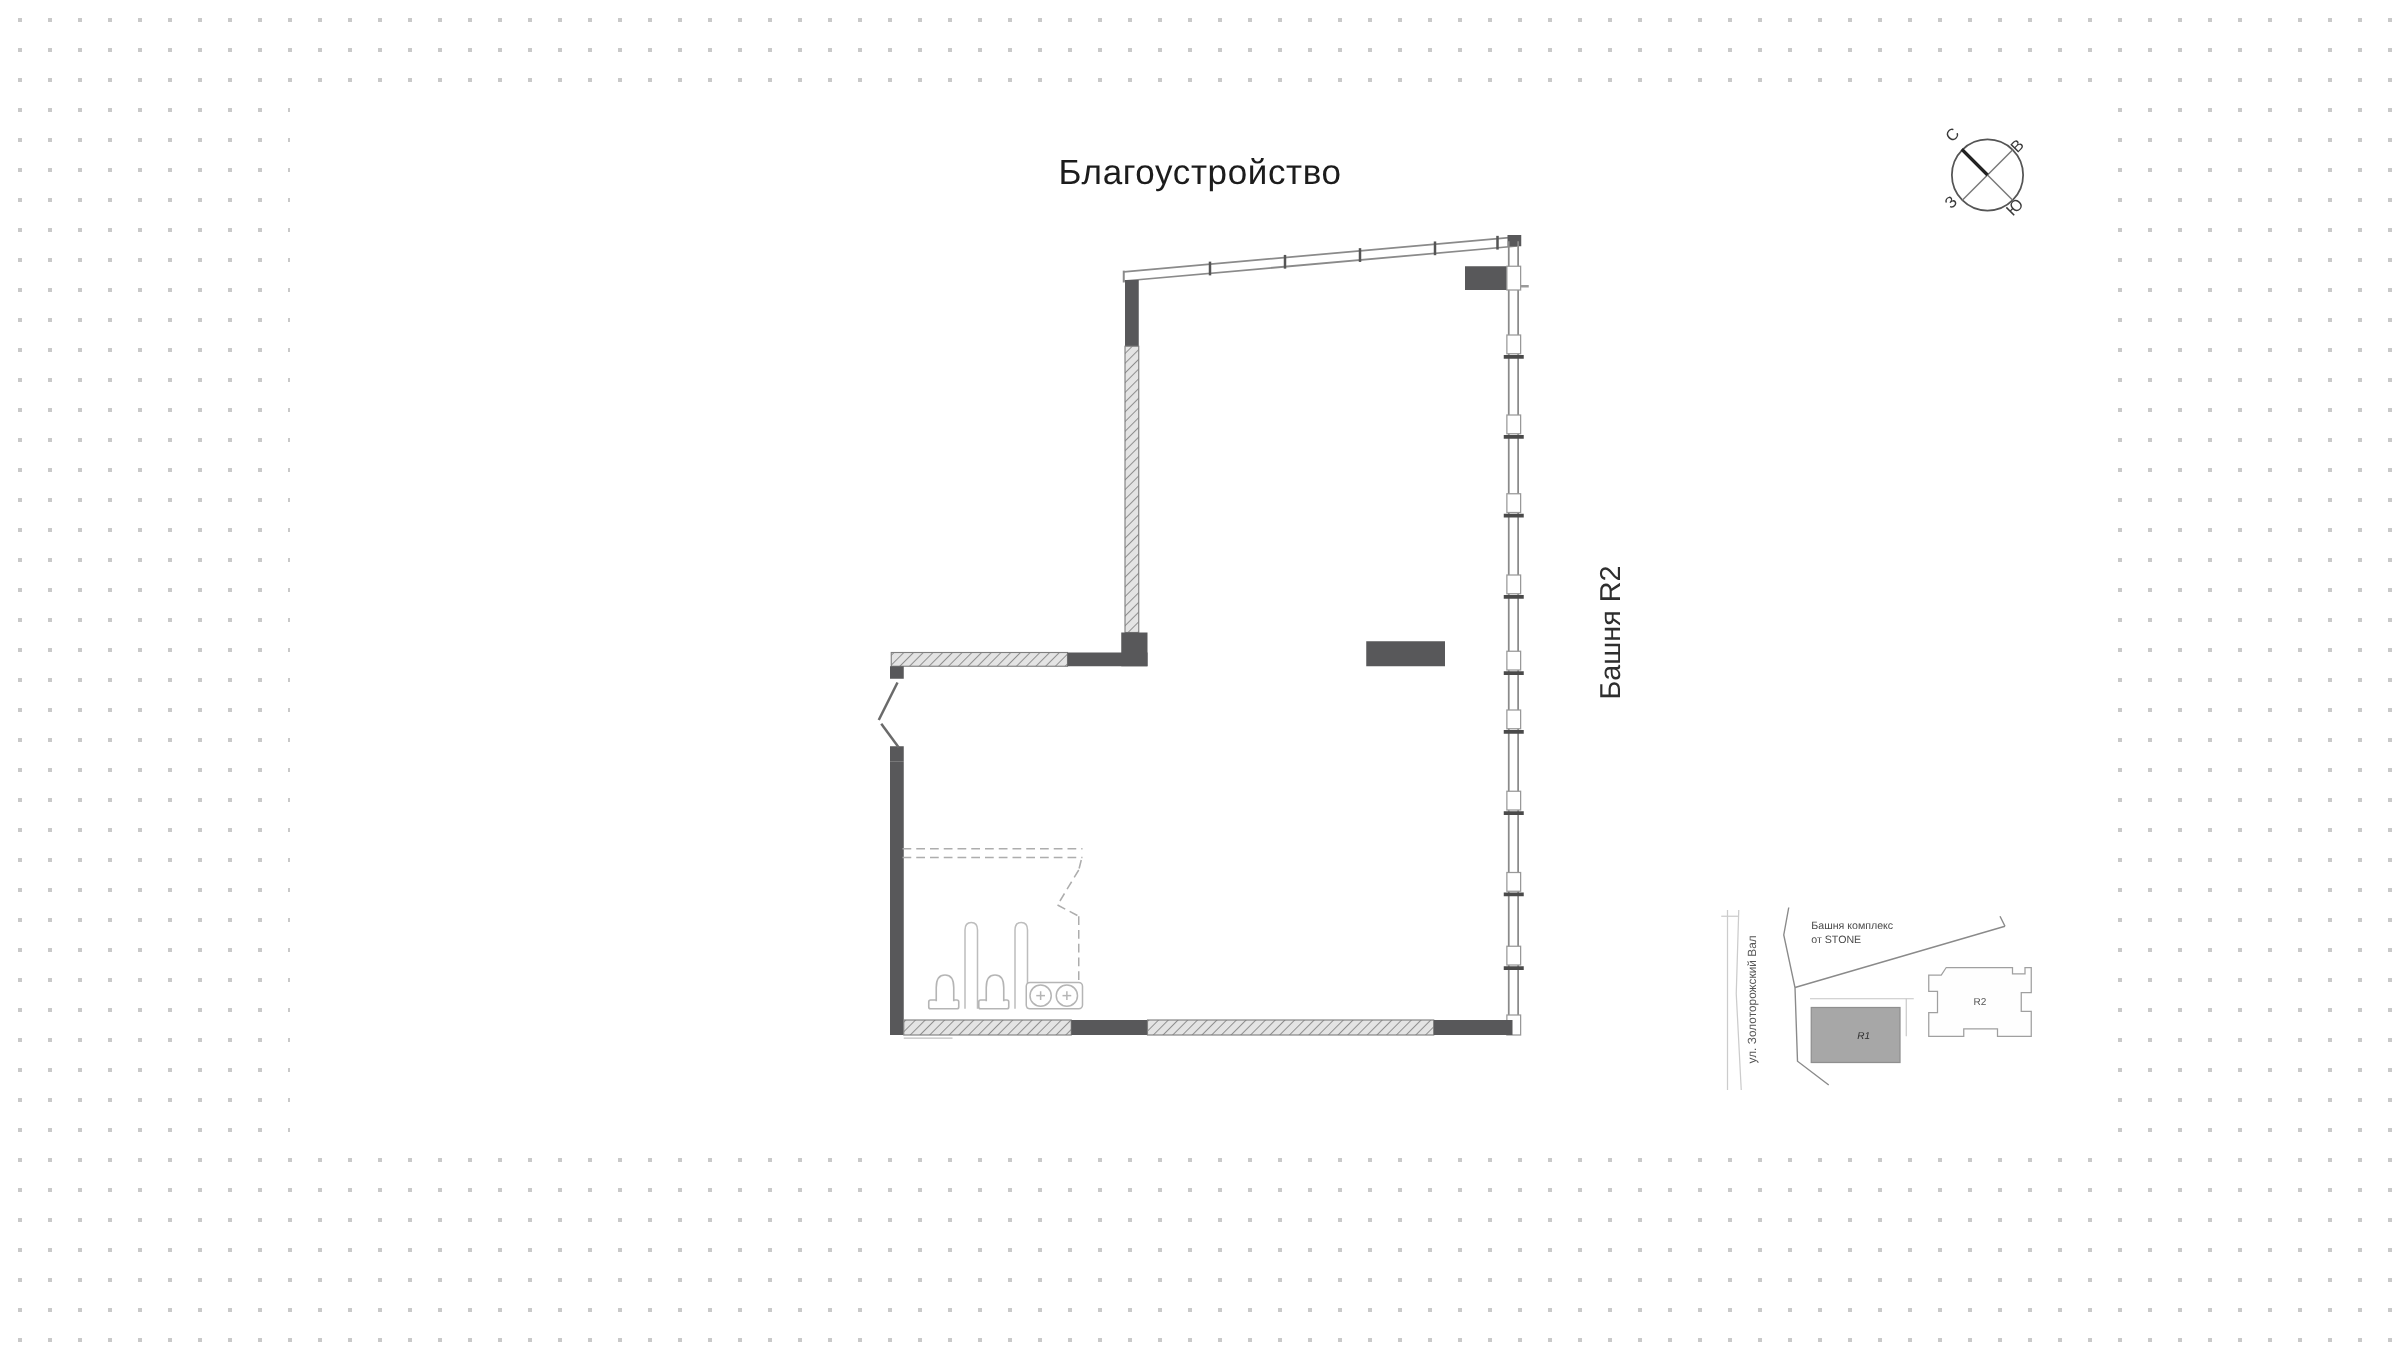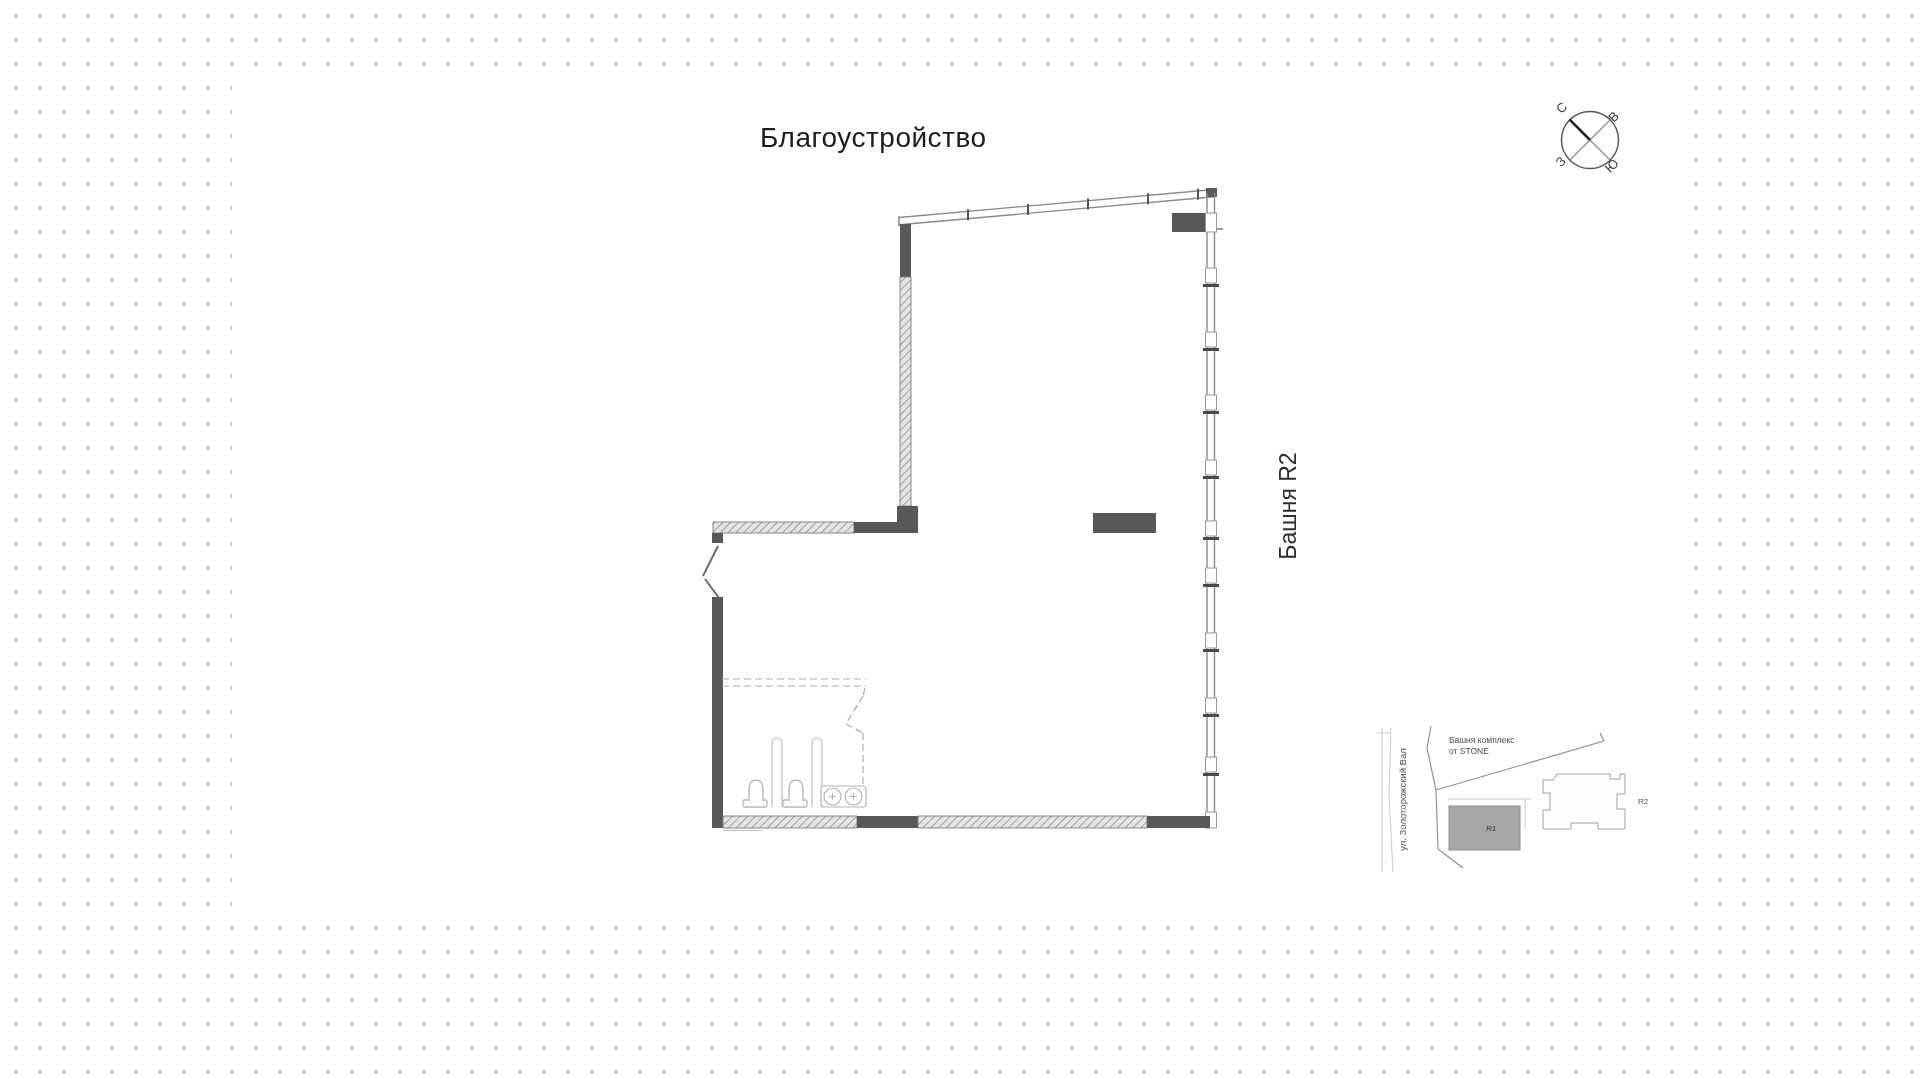--- a/index.html
+++ b/index.html
@@ -11,21 +11,21 @@
     background-size:24px 24px;
     background-position:4px 4px;
   }
   .canvas{
     position:absolute;left:232px;top:68px;width:1457px;height:845px;
     background:#ffffff;
   }
   .overlay{position:absolute;left:0;top:0;}
   .txt{position:absolute;color:#1c1c1c;}
   .title{
-    left:760px;top:122px;width:400px;
+    left:760px;top:122px;width:400px;text-align:center;
     font-size:28px;font-weight:300;letter-spacing:0.5px;color:#1c1c1c;
   }
   .tower{
     left:1188px;top:492px;width:200px;height:28px;line-height:28px;text-align:center;
     font-size:23px;font-weight:300;color:#2e2e2e;
     transform:rotate(-90deg);
   }
   .compass-letter{
     width:16px;height:16px;line-height:16px;text-align:center;
     font-size:13px;color:#3a3a3a;transform:rotate(-45deg);
@@ -33,21 +33,21 @@
   .mm-complex{
     left:1449px;top:735px;width:120px;
     font-size:8.5px;line-height:10.5px;color:#4a4a4a;
   }
   .mm-r1{
     left:1449px;top:806px;width:84px;height:44px;
     display:flex;align-items:center;justify-content:center;
     font-size:8px;color:#2f2f2f;font-style:italic;
   }
   .mm-r2{
-    left:1602px;top:773px;width:82px;height:56px;
+    left:1543px;top:773px;width:82px;height:56px;
     display:flex;align-items:center;justify-content:center;
     font-size:8px;color:#555;text-align:center;
   }
   .mm-street{
     left:1326px;top:793px;width:152px;height:13px;line-height:13px;text-align:center;
     font-size:9.5px;color:#555;transform:rotate(-90deg);
   }
 </style>
 </head>
 <body>

